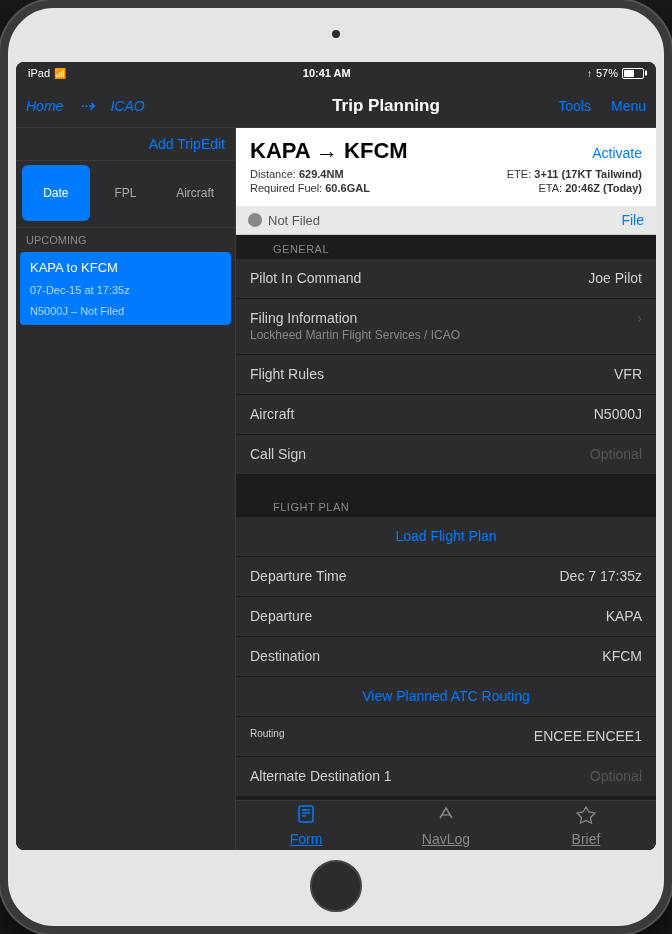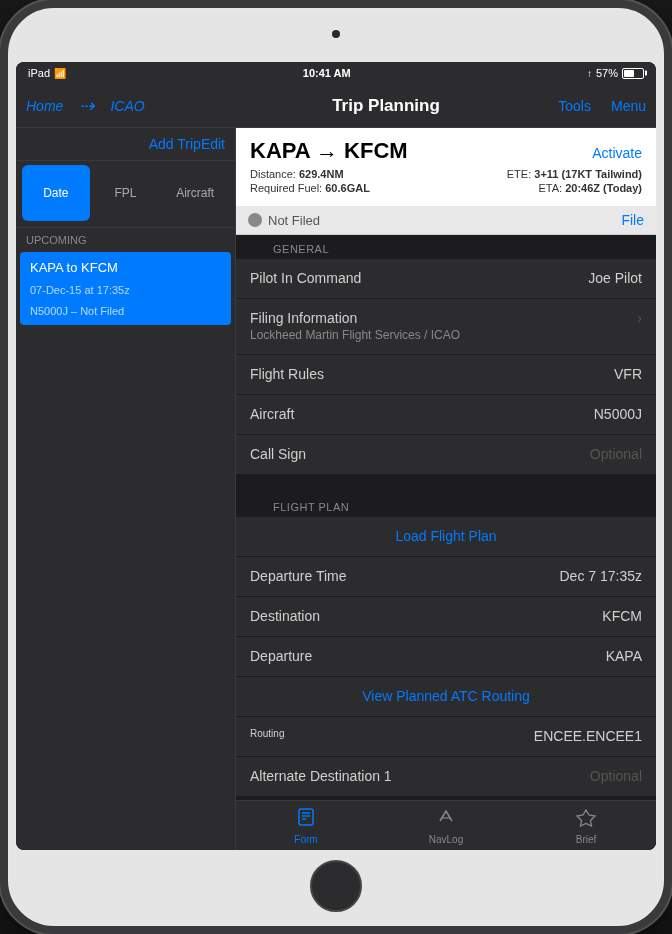--- a/index.html
+++ b/index.html
@@ -388,22 +388,23 @@
       gap: 2px;
     }
     .bottom-tab-icon {
       font-size: 18px;
       color: #888;
     }
     .bottom-tab-icon.active-tab-icon {
       color: #007aff;
     }
     .bottom-tab-label {
-      font-size: 10px;
+      font-size: 14px;
       color: #888;
+      text-decoration: underline;
     }
     .bottom-tab-label.active-tab-label {
       color: #007aff;
     }
   </style>
 </head>
 <body>
 
 <div class="device-frame">
   <div class="camera-dot"></div>
@@ -535,27 +536,27 @@
           <div class="action-row">
             <span class="action-link">Load Flight Plan</span>
           </div>
 
           <div class="info-row">
             <span class="info-row-label">Departure Time</span>
             <span class="info-row-value">Dec 7  17:35z</span>
           </div>
 
           <div class="info-row">
+            <span class="info-row-label">Departure</span>
+            <span class="info-row-value">KAPA</span>
+          </div>
+
+          <div class="info-row">
             <span class="info-row-label">Destination</span>
             <span class="info-row-value">KFCM</span>
-          </div>
-
-          <div class="info-row">
-            <span class="info-row-label">Departure</span>
-            <span class="info-row-value">KAPA</span>
           </div>
 
           <div class="action-row">
             <span class="action-link">View Planned ATC Routing</span>
           </div>
 
           <div class="routing-row">
             <div style="display:flex; justify-content:space-between; align-items:flex-start;">
               <span class="routing-label">Routing</span>
               <span class="routing-value">ENCEE.ENCEE1</span>

